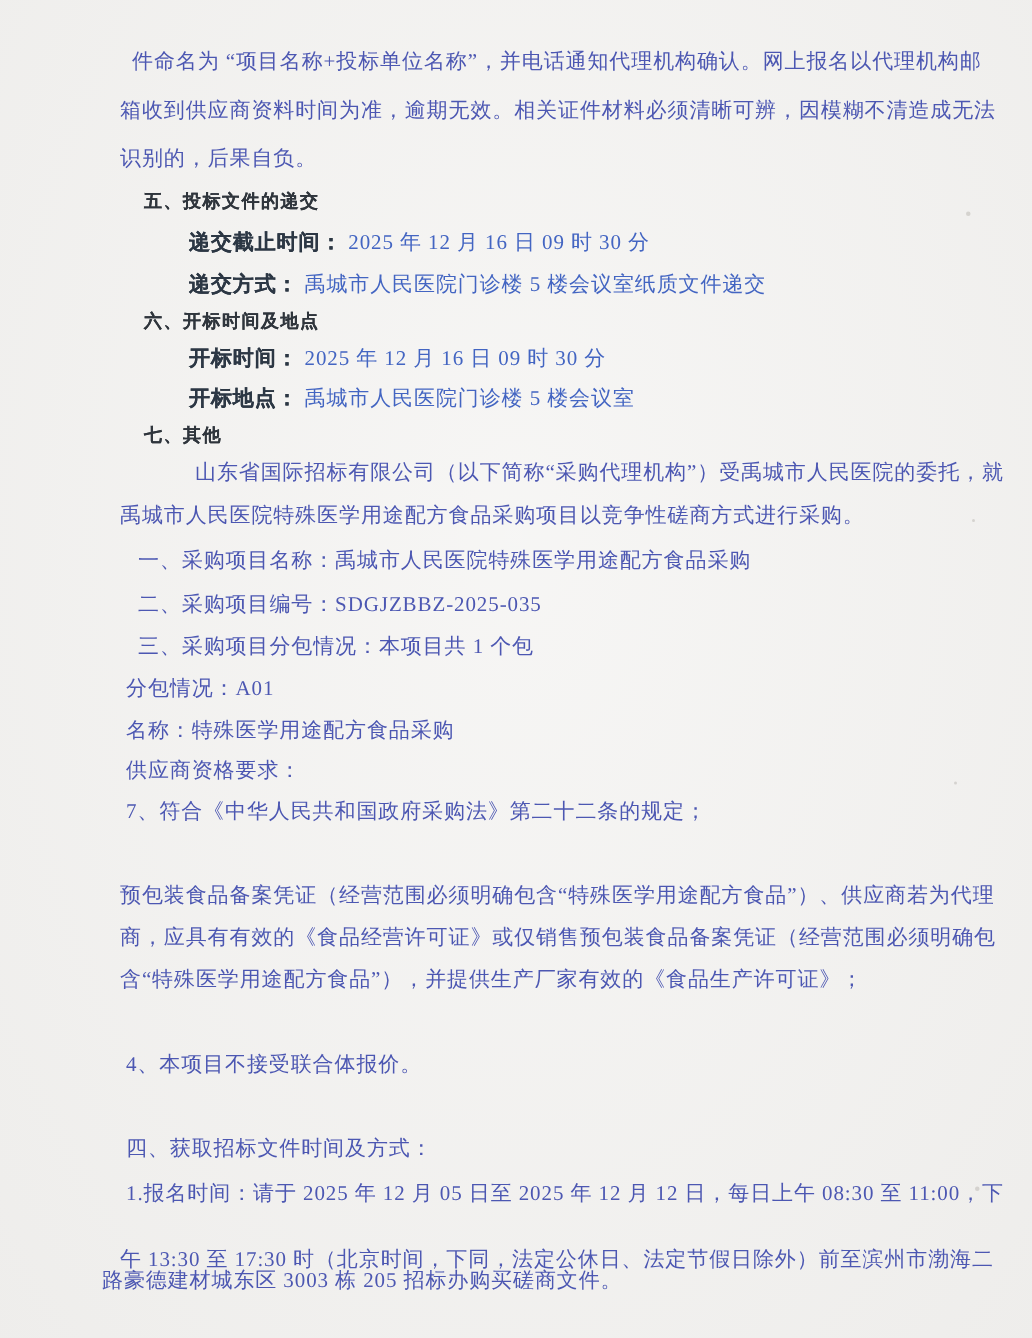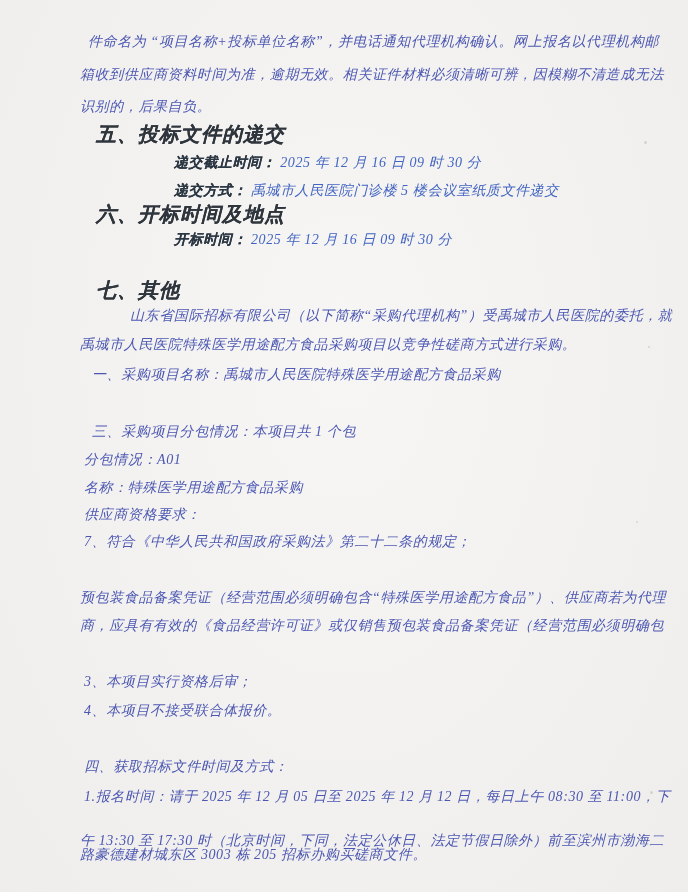--- a/index.html
+++ b/index.html
@@ -19,35 +19,33 @@
     overflow: hidden;
   }
   .line {
     position: absolute;
     white-space: nowrap;
     font-size: 14px;
     line-height: 28px;
     height: 28px;
     letter-spacing: 0.6px;
     color: #4c57b2;
-    font-style: italic;
   }
   .intro { line-height: 32px; height: 32px; }
   .heading {
-    font-size: 20px;
+    font-size: 12px;
     font-weight: bold;
     color: #2f353c;
     letter-spacing: 1px;
     text-shadow: 0 0 0.4px #2f353c;
   }
   .label {
     font-weight: bold;
     color: #2c3744;
     text-shadow: 0 0 0.4px #2c3744;
-    margin-left: 48px;
   }
   .value { color: #4365c2; margin-left: 4px; }
   .speck {
     position: absolute;
     border-radius: 50%;
     background: #c9c6c2;
     opacity: 0.7;
   }
 </style>
 </head>
@@ -64,41 +62,45 @@
     <span class="label">递交截止时间：</span><span class="value">2025 年 12 月 16 日  09 时 30 分</span>
   </div>
   <div class="line" style="top:177px;left:126px">
     <span class="label">递交方式：</span><span class="value">禹城市人民医院门诊楼 5 楼会议室纸质文件递交</span>
   </div>
 
   <div class="line heading" style="top:200px;left:96px">六、开标时间及地点</div>
   <div class="line" style="top:226px;left:126px">
     <span class="label">开标时间：</span><span class="value">2025 年 12 月 16 日  09 时 30 分</span>
   </div>
+  <div class="line" style="top:253px;left:126px">
+    <span class="label">开标地点：</span><span class="value">禹城市人民医院门诊楼 5 楼会议室</span>
+  </div>
 
   <div class="line heading" style="top:276px;left:96px">七、其他</div>
   <div class="line" style="top:302px;left:130px">山东省国际招标有限公司（以下简称“采购代理机构”）受禹城市人民医院的委托，就</div>
   <div class="line" style="top:331px;left:80px">禹城市人民医院特殊医学用途配方食品采购项目以竞争性磋商方式进行采购。</div>
 
   <div class="line" style="top:361px;left:92px">一、采购项目名称：禹城市人民医院特殊医学用途配方食品采购</div>
+  <div class="line" style="top:390px;left:92px">二、采购项目编号：SDGJZBBZ-2025-035</div>
   <div class="line" style="top:418px;left:92px">三、采购项目分包情况：本项目共 1 个包</div>
 
   <div class="line" style="top:446px;left:84px">分包情况：A01</div>
   <div class="line" style="top:474px;left:84px">名称：特殊医学用途配方食品采购</div>
 
   <div class="line" style="top:501px;left:84px">供应商资格要求：</div>
   <div class="line" style="top:528px;left:84px">7、符合《中华人民共和国政府采购法》第二十二条的规定；</div>
   <div class="line" style="top:612px;left:80px">商，应具有有效的《食品经营许可证》或仅销售预包装食品备案凭证（经营范围必须明确包</div>
   <div class="line" style="top:584px;left:80px">预包装食品备案凭证（经营范围必须明确包含“特殊医学用途配方食品”）、供应商若为代理</div>
-  <div class="line" style="top:668px;left:84px">3、本项目实行资格后审；</div>
+  <div class="line" style="top:640px;left:80px">含“特殊医学用途配方食品”），并提供生产厂家有效的《食品生产许可证》；</div>
   <div class="line" style="top:697px;left:84px">4、本项目不接受联合体报价。</div>
 
   <div class="line" style="top:753px;left:84px">四、获取招标文件时间及方式：</div>
   <div class="line" style="top:783px;left:84px">1.报名时间：请于 2025 年 12 月 05 日至 2025 年 12 月 12 日，每日上午 08:30 至 11:00，下</div>
   <div class="line" style="top:827px;left:80px">午 13:30 至 17:30 时（北京时间，下同，法定公休日、法定节假日除外）前至滨州市渤海二</div>
-  <div class="line" style="top:841px;left:80px">路豪德建材城东区 3003 栋 205 招标办购买磋商文件。</div>
+  <div class="line" style="top:841px;left:68px">路豪德建材城东区 3003 栋 205 招标办购买磋商文件。</div>
 
   <div class="speck" style="top:141px;left:644px;width:3px;height:3px"></div>
   <div class="speck" style="top:346px;left:648px;width:2px;height:2px"></div>
   <div class="speck" style="top:521px;left:636px;width:2px;height:2px"></div>
   <div class="speck" style="top:791px;left:650px;width:3px;height:3px"></div>
 
 </div>
 
 </body></html>

